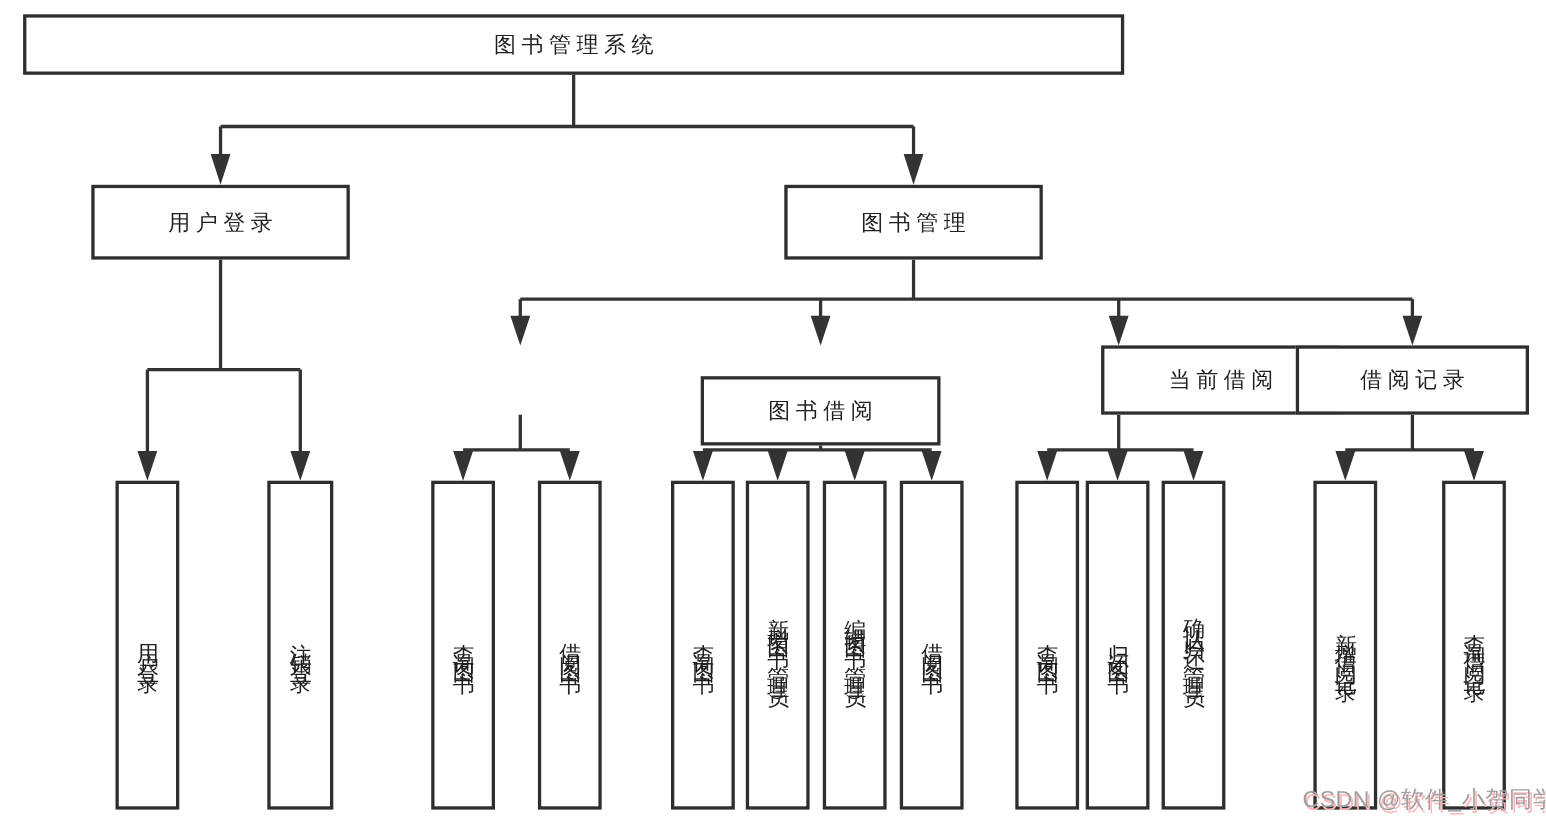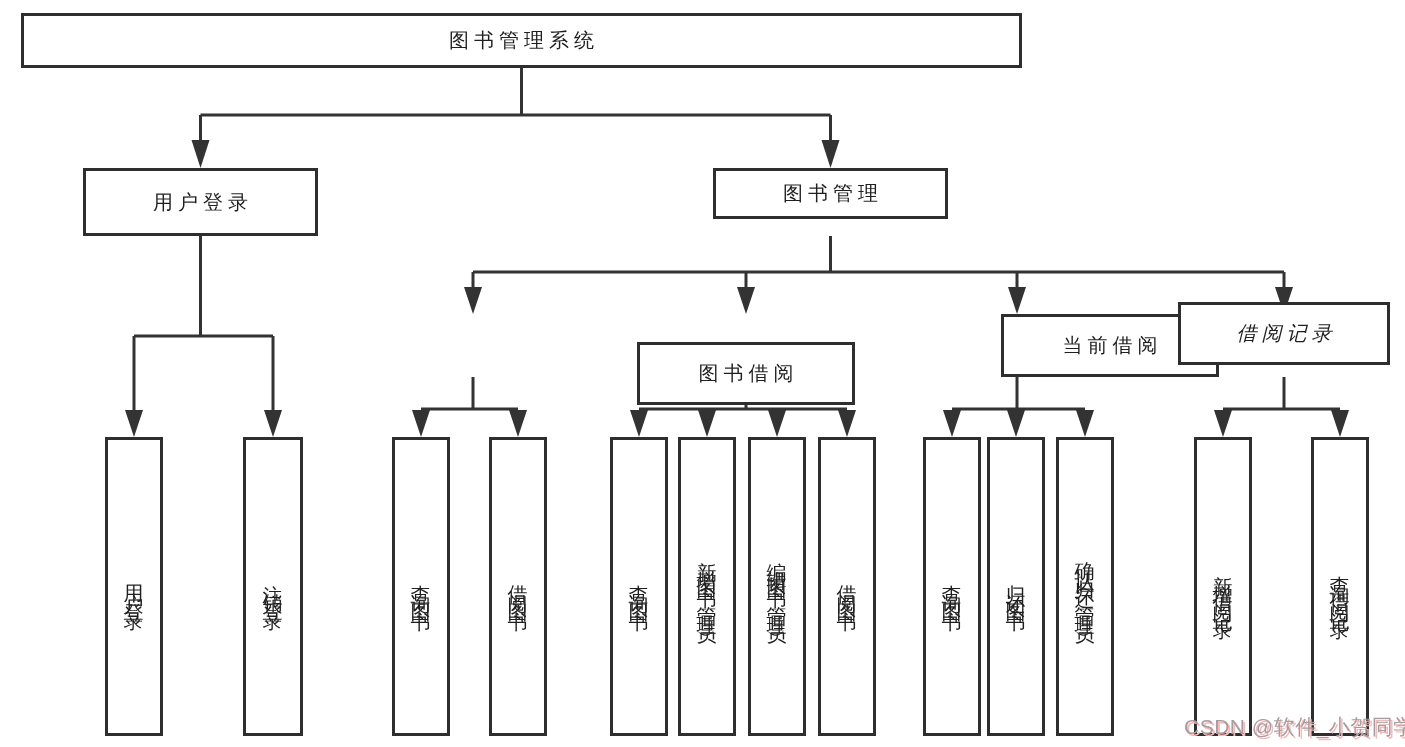--- a/index.html
+++ b/index.html
@@ -120,25 +120,25 @@
 
     <path d="M1284 377 L1284 409"></path>
     <path d="M1223 409 L1340 409"></path>
     <polygon points="1214,410 1232,410 1223,437"></polygon>
     <polygon points="1331,410 1349,410 1340,437"></polygon>
   </svg>
 
   <div class="box h-box" style="left:21px; top:13px; width:1001px; height:55px;">图书管理系统</div>
 
   <div class="box h-box" style="left:83px; top:168px; width:235px; height:68px;">用户登录</div>
-  <div class="box h-box" style="left:713px; top:168px; width:235px; height:51px;">图书管理</div>
+  <div class="box h-box" style="left:713px; top:168px; width:235px; height:68px;">图书管理</div>
 
   <div class="box h-box" style="left:637px; top:314px; width:218px; height:63px;margin-top:28px;">图书借阅</div>
   <div class="box h-box" style="left:956px; top:314px; width:218px; height:63px;margin-left:45px;">当前借阅</div>
-  <div class="box h-box" style="left:1178px; top:302px; width:212px; height:63px;font-style:italic;">借阅记录</div>
+  <div class="box h-box" style="left:1178px; top:314px; width:212px; height:63px;">借阅记录</div>
 
   <div class="box v-box" style="left:105px; top:437px; width:58px; height:299px;">用户登录</div>
   <div class="box v-box" style="left:243px; top:437px; width:60px; height:299px;">注销登录</div>
 
   <div class="box v-box" style="left:392px; top:437px; width:58px; height:299px;">查询图书</div>
   <div class="box v-box" style="left:489px; top:437px; width:58px; height:299px;">借阅图书</div>
 
   <div class="box v-box" style="left:610px; top:437px; width:58px; height:299px;">查询图书</div>
   <div class="box v-box" style="left:678px; top:437px; width:58px; height:299px;">新增图书（管理员）</div>
   <div class="box v-box" style="left:748px; top:437px; width:58px; height:299px;">编辑图书（管理员）</div>

